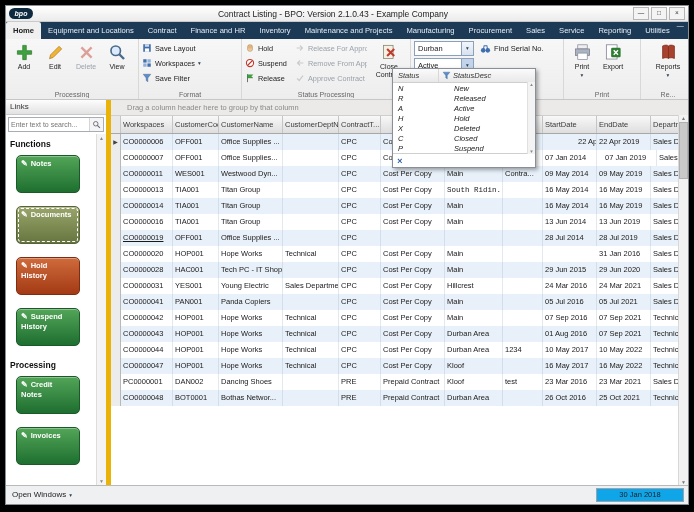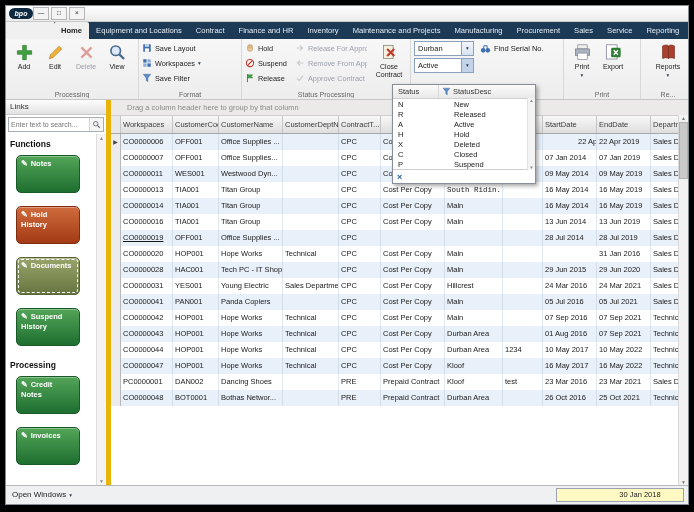--- a/index.html
+++ b/index.html
@@ -7,21 +7,21 @@
   .window{position:absolute;left:5px;top:5px;right:5px;bottom:7px;background:#f0f0f0;border:1px solid #8a8f96;display:flex;flex-direction:column;overflow:hidden;}
 
   
   .titlebar{height:15px;background:linear-gradient(#ffffff,#ebebeb);border-bottom:1px solid #c9c9c9;display:flex;align-items:center;flex:none;}
   .logo{width:24px;height:11px;margin-left:3px;background:#0e2a40;border-radius:6px;color:#fff;font-size:7px;font-style:italic;font-weight:bold;text-align:center;line-height:11px;flex:none;}
   .title{flex:1;text-align:center;font-size:8.5px;color:#222;white-space:nowrap;overflow:hidden;}
   .win-controls{display:flex;gap:2px;margin-right:3px;}
   .wbtn{width:14px;height:11px;background:#f4f4f4;border:1px solid #b5b5b5;font-size:6.5px;line-height:10px;text-align:center;color:#333;}
 
   
-  .tabrow{height:17px;background:#1c3956;display:flex;align-items:flex-start;flex:none;margin-left:48px;}
+  .tabrow{height:17px;background:#1c3956;display:flex;align-items:flex-start;flex:none;}
   .tabs{display:flex;}
   .tab{padding:0 7px;line-height:17px;font-size:7.6px;color:#e6edf5;white-space:nowrap;}
   .tab.active{background:#f0f0f0;color:#222;border-radius:2px 2px 0 0;font-weight:bold;}
   .mdi-controls{margin-left:auto;display:flex;align-items:center;gap:7px;padding-right:7px;}
   .mbtn{color:#dfe7f0;font-size:7px;}
 
   
   .ribbon{height:60px;background:linear-gradient(#f7f7f7,#ededed);border-bottom:1px solid #c6c6c6;display:flex;flex:none;position:relative;}
   .rgroup{position:relative;border-right:1px solid #d8d8d8;padding:2px 3px 12px 3px;flex:none;}
   .rgroup-label{position:absolute;bottom:1px;left:0;right:0;text-align:center;font-size:7px;color:#666;white-space:nowrap;overflow:hidden;}
@@ -40,21 +40,21 @@
   
   .cur-row{display:flex;gap:4px;align-items:center;margin-bottom:2px;}
   .combo{width:58px;height:13px;border:1px solid #8aa0bc;background:#fff;display:flex;align-items:center;font-size:7.5px;color:#222;flex:none;}
   .combo .cval{flex:1;padding-left:3px;overflow:hidden;white-space:nowrap;}
   .cbtn{width:11px;height:100%;background:linear-gradient(#f2f6fb,#d7e2f0);border-left:1px solid #8aa0bc;text-align:center;font-size:5.5px;line-height:12px;color:#345;flex:none;}
   .cbtn.pressed{background:#c3d4ea;}
   .btn-find{display:flex;align-items:center;gap:3px;font-size:7.5px;color:#222;height:13px;padding:0 2px;white-space:nowrap;}
   .btn-find svg{width:11px;height:11px;}
 
   
-  .popup{position:absolute;left:386px;top:78px;width:142px;background:#fff;border:1px solid #898f98;box-shadow:2px 2px 4px rgba(0,0,0,.35);z-index:50;font-size:7.5px;}
+  .popup{position:absolute;left:386px;top:62px;width:142px;background:#fff;border:1px solid #898f98;box-shadow:2px 2px 4px rgba(0,0,0,.35);z-index:50;font-size:7.5px;font-style:italic;}
   .pop-head{height:13px;display:flex;background:linear-gradient(#fbfbfb,#e8e8e8);border-bottom:1px solid #cfcfcf;color:#333;}
   .ph1{width:40px;padding-left:5px;line-height:13px;border-right:1px solid #d8d8d8;}
   .ph2{flex:1;display:flex;align-items:center;gap:2px;padding-left:3px;}
   .ph2 svg{width:9px;height:9px;}
   .pop-rows{}
   .pop-row{height:10px;display:flex;align-items:center;color:#222;}
   .pr1{width:40px;padding-left:5px;flex:none;}
   .pr2{flex:1;padding-left:16px;white-space:nowrap;overflow:hidden;}
   .pop-foot{height:13px;border-top:1px solid #cfcfcf;display:flex;align-items:center;}
   .clear-x{color:#2a5caa;font-weight:bold;font-size:9px;padding-left:4px;line-height:10px;}
@@ -90,29 +90,30 @@
   .grow.alt{background:#e8f0f9;}
   .gcell{font-size:7.5px;color:#1a1a1a;line-height:16px;padding-left:2px;border-right:1px solid rgba(170,188,205,.35);box-sizing:border-box;white-space:nowrap;overflow:hidden;flex:none;}
   .gcell.ind{background:#ececec;border-right:1px solid #b8b8b8;font-size:6px;text-align:center;color:#444;line-height:16px;padding-left:0;}
   .vscroll{position:absolute;top:15px;right:0;bottom:0;width:9px;background:#f2f2f2;border-left:1px solid #d8d8d8;display:flex;flex-direction:column;align-items:center;font-size:5px;color:#777;}
   .vthumb{width:7px;height:55px;background:#c9c9c9;border:1px solid #b0b0b0;margin-top:1px;}
   .vs-spacer{flex:1;}
 
   
   .statusbar{height:18px;background:#eef0f2;border-top:1px solid #b9b9b9;display:flex;align-items:center;flex:none;font-size:8px;color:#222;}
   .openwin{display:flex;align-items:center;gap:3px;padding:0 6px;height:100%;line-height:18px;}
-  .datebox{margin-left:auto;margin-right:4px;width:86px;height:12px;border:1px solid #9aa3ad;background:#fef9c3;font-size:7.5px;line-height:12px;text-align:center;color:#222;padding-left:40px;}
+  .datebox{margin-left:auto;margin-right:4px;width:86px;height:12px;border:1px solid #9aa3ad;background:#0ea5e9;font-size:7.5px;line-height:12px;text-align:center;color:#222;}
 </style>
 </head>
 <body>
 
 <div class="window">
 
   <div class="titlebar">
     <div class="logo">bpo</div>
+    <div class="title">Contract Listing - BPO: Version 2.1.0.43 - Example Company</div>
     <div class="win-controls">
       <span class="wbtn">—</span>
       <span class="wbtn">□</span>
       <span class="wbtn">×</span>
     </div>
   </div>
 
   <div class="tabrow">
     <div class="tabs" id="tabs">
         <div class="tab active">Home</div>
@@ -326,22 +327,22 @@
               <circle cx="5" cy="5" r="3" fill="none" stroke="#667" stroke-width="1.2"></circle>
               <path d="M7.2 7.2 10.5 10.5" stroke="#667" stroke-width="1.4"></path>
             </svg>
         </span>
       </div>
       <div class="side-body">
         <div class="side-col">
           <div class="side-title">Functions</div>
           <div id="function-buttons">
               <div class="sbtn green"><span class="sico">✎</span><span>Notes</span></div>
+              <div class="sbtn olive focused"><span class="sico">✎</span><span>Documents</span></div>
               <div class="sbtn red"><span class="sico">✎</span><span>Hold History</span></div>
-              <div class="sbtn olive focused"><span class="sico">✎</span><span>Documents</span></div>
               <div class="sbtn green"><span class="sico">✎</span><span>Suspend History</span></div>
             </div>
           <div class="side-title" style="margin-top:14px;">Processing</div>
           <div id="processing-buttons">
               <div class="sbtn green"><span class="sico">✎</span><span>Credit Notes</span></div>
               <div class="sbtn green"><span class="sico">✎</span><span>Invoices</span></div>
             </div>
         </div>
         <div class="side-scroll">
           <span>▲</span>
@@ -385,21 +386,21 @@
             <div class="gcell ind" style="width: 10px;"></div>
             <div class="gcell" style="width: 52px;">CO0000007</div>
             <div class="gcell" style="width: 46px;">OFF001</div>
             <div class="gcell" style="width: 64px;">Office Supplies...</div>
             <div class="gcell" style="width: 56px;"></div>
             <div class="gcell" style="width: 42px;">CPC</div>
             <div class="gcell" style="width: 64px;">Cost Per Copy</div>
             <div class="gcell" style="width: 58px;">Forest Hills ...</div>
             <div class="gcell" style="width: 40px;"></div>
             <div class="gcell" style="width: 54px;">07 Jan 2014</div>
-            <div class="gcell" style="width: 54px;">07 Jan 2019</div>
+            <div class="gcell" style="width: 54px; margin-left: 6px;">07 Jan 2019</div>
             <div class="gcell" style="width: 37px;">Sales De...</div>
           </div>
           <div class="grow alt">
             <div class="gcell ind" style="width: 10px;"></div>
             <div class="gcell" style="width: 52px;">CO0000011</div>
             <div class="gcell" style="width: 46px;">WES001</div>
             <div class="gcell" style="width: 64px;">Westwood Dyn...</div>
             <div class="gcell" style="width: 56px;"></div>
             <div class="gcell" style="width: 42px;">CPC</div>
             <div class="gcell" style="width: 64px;">Cost Per Copy</div>

